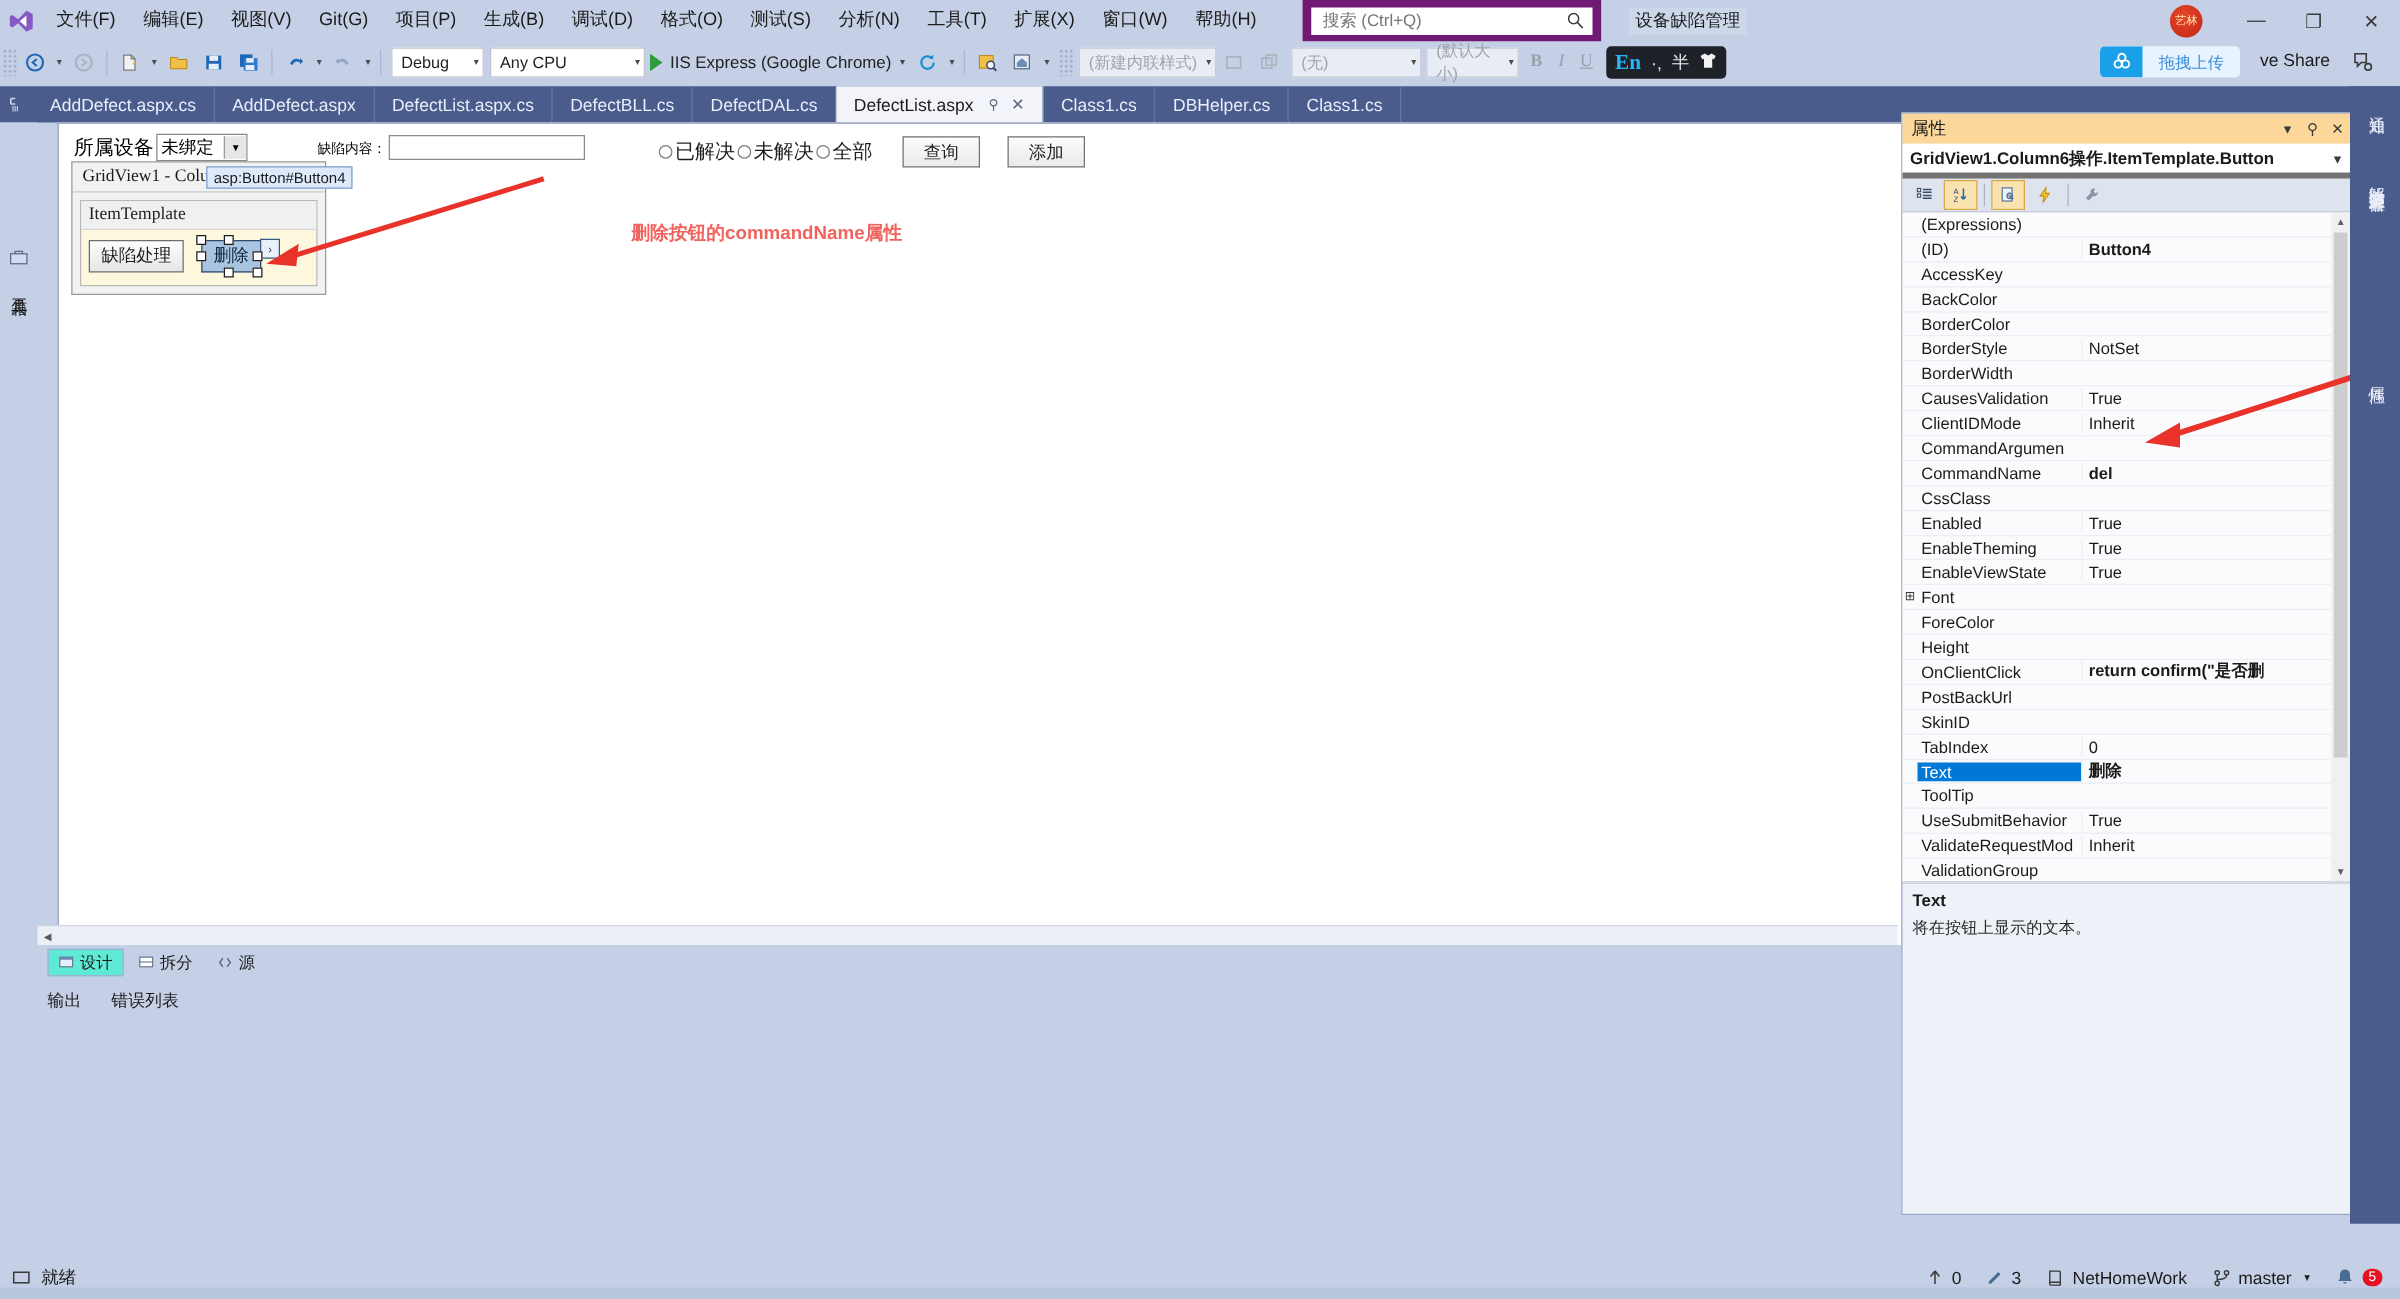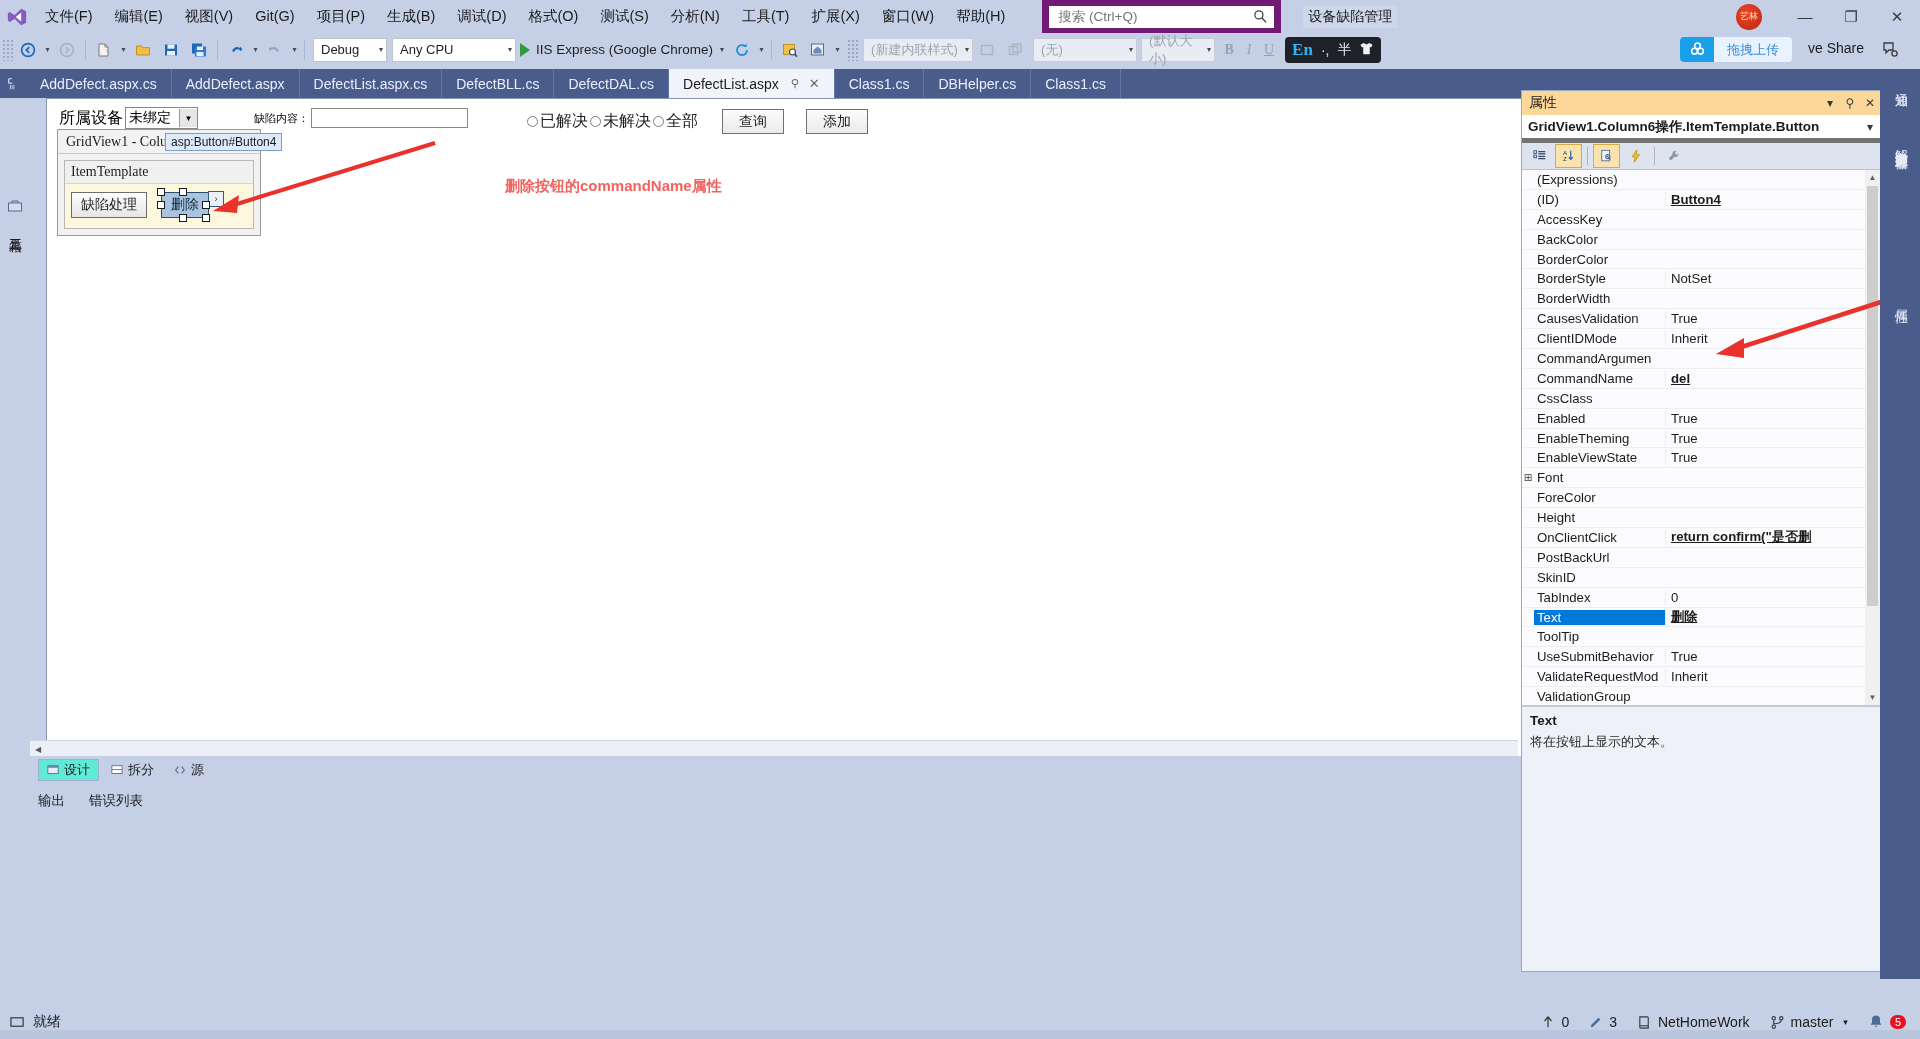--- a/index.html
+++ b/index.html
@@ -107,21 +107,21 @@
   .props-obj .n{font-size:13.5px;font-weight:bold;color:#1b1b1b;flex:1;white-space:nowrap;overflow:hidden;}
   .props-tools{height:26px;background:#dde3ef;display:flex;align-items:center;padding-left:4px;gap:2px;border-bottom:1px solid #b9c1d2;}
   .pt-btn{width:25px;height:22px;display:flex;align-items:center;justify-content:center;border:1px solid transparent;}
   .pt-btn.on{background:#fbe3b0;border-color:#d8a94a;}
   .pt-sep{width:1px;height:18px;background:#aab2c4;margin:0 3px;}
   .grid-wrap{position:relative;height:535px;background:#fbfbfd;overflow:hidden;border-bottom:1px solid #c3c9d6;}
   .prow{display:flex;height:18.9px;align-items:center;border-bottom:1px solid #eceef3;font-size:13.2px;}
   .prow .exp{width:12px;text-align:center;font-size:10px;color:#3b3b3b;}
   .prow .pname{width:128px;padding-left:3px;color:#1b1b1b;white-space:nowrap;overflow:hidden;}
   .prow .pval{flex:1;padding-left:5px;color:#1b1b1b;white-space:nowrap;overflow:hidden;border-left:1px solid #eceef3;}
-  .prow .pval.b{font-weight:bold;text-decoration:underline;}
+  .prow .pval.b{font-weight:bold;}
   .prow.sel .pname{background:#0078d7;color:#fff;width:128px;}
   .pscroll{position:absolute;right:0;top:0;width:15px;height:100%;background:#f0f0f0;}
   .ps-up,.ps-dn{width:15px;height:15px;display:flex;align-items:center;justify-content:center;font-size:8px;color:#606060;}
   .ps-thumb{position:absolute;left:2px;top:16px;width:11px;height:420px;background:#cdcdcd;}
   .props-link{height:26px;display:flex;align-items:center;padding-left:7px;}
   .props-link a{font-size:13.5px;color:#1462c7;text-decoration:underline;}
   .props-desc{padding:6px 8px;border-top:1px solid #c3c9d6;}
   .props-desc .dt{font-size:13.5px;font-weight:bold;color:#1b1b1b;}
   .props-desc .dd{font-size:13px;color:#2b2b2b;margin-top:5px;}
 

